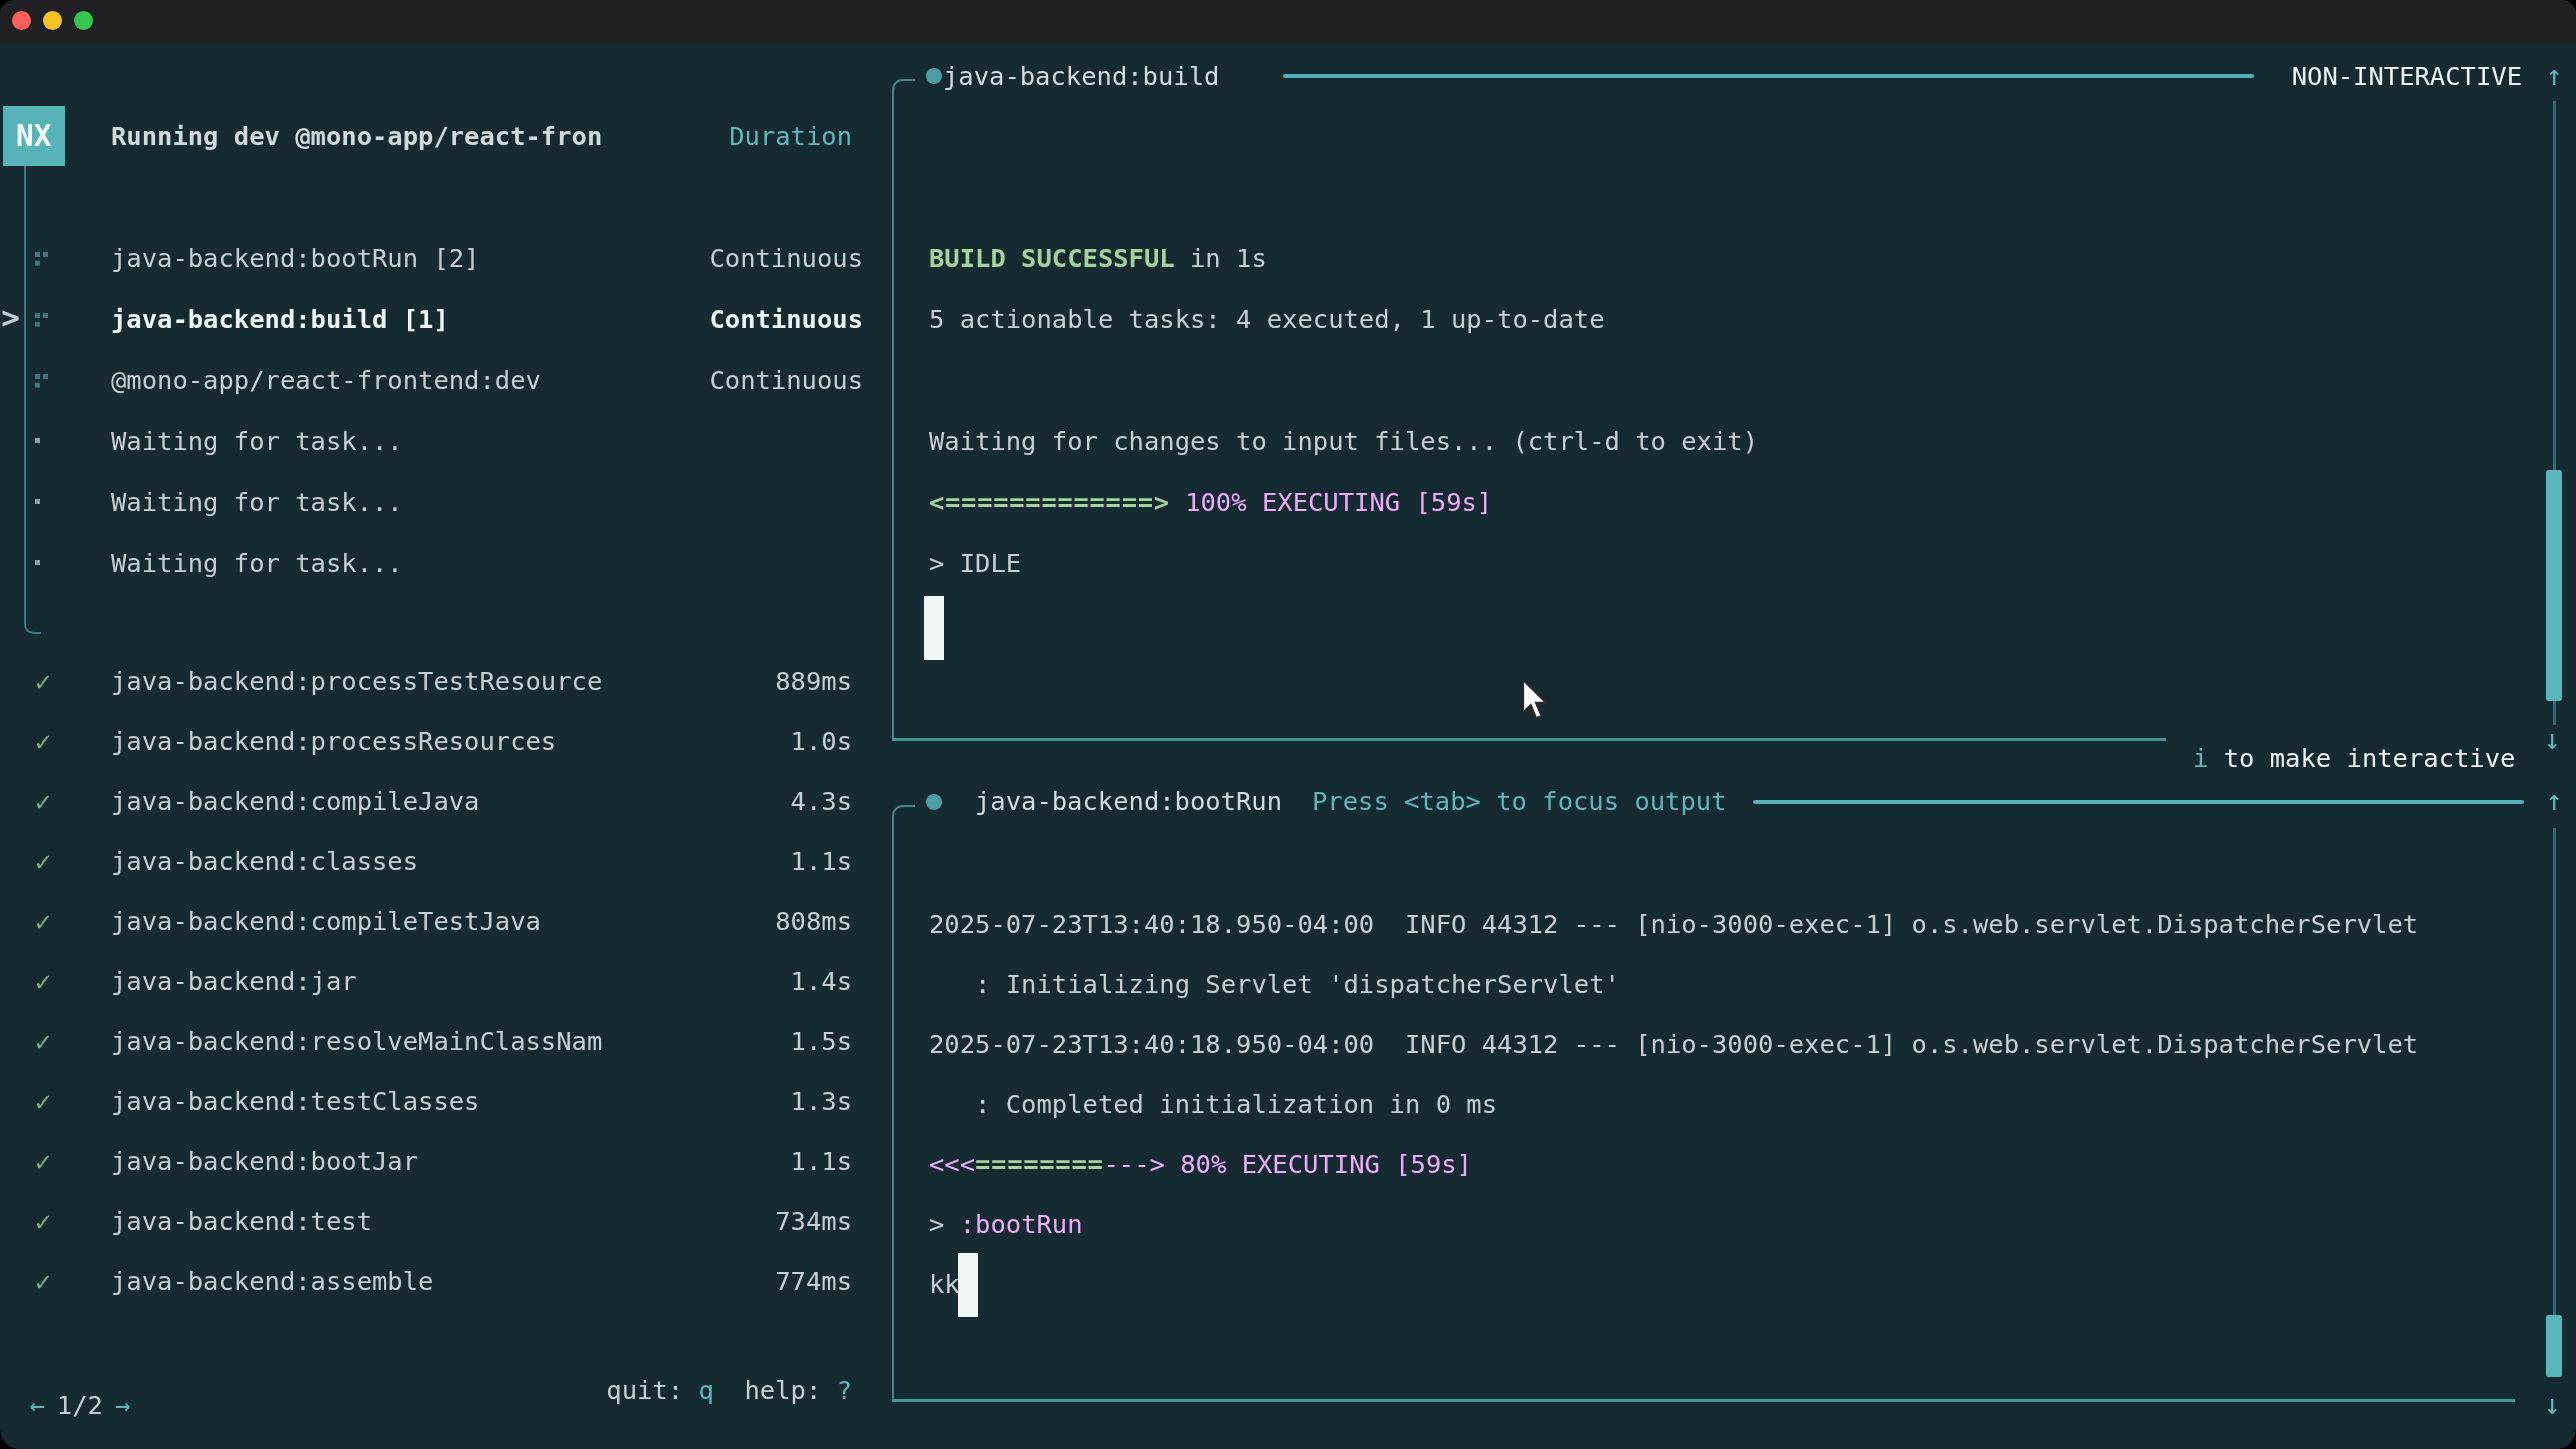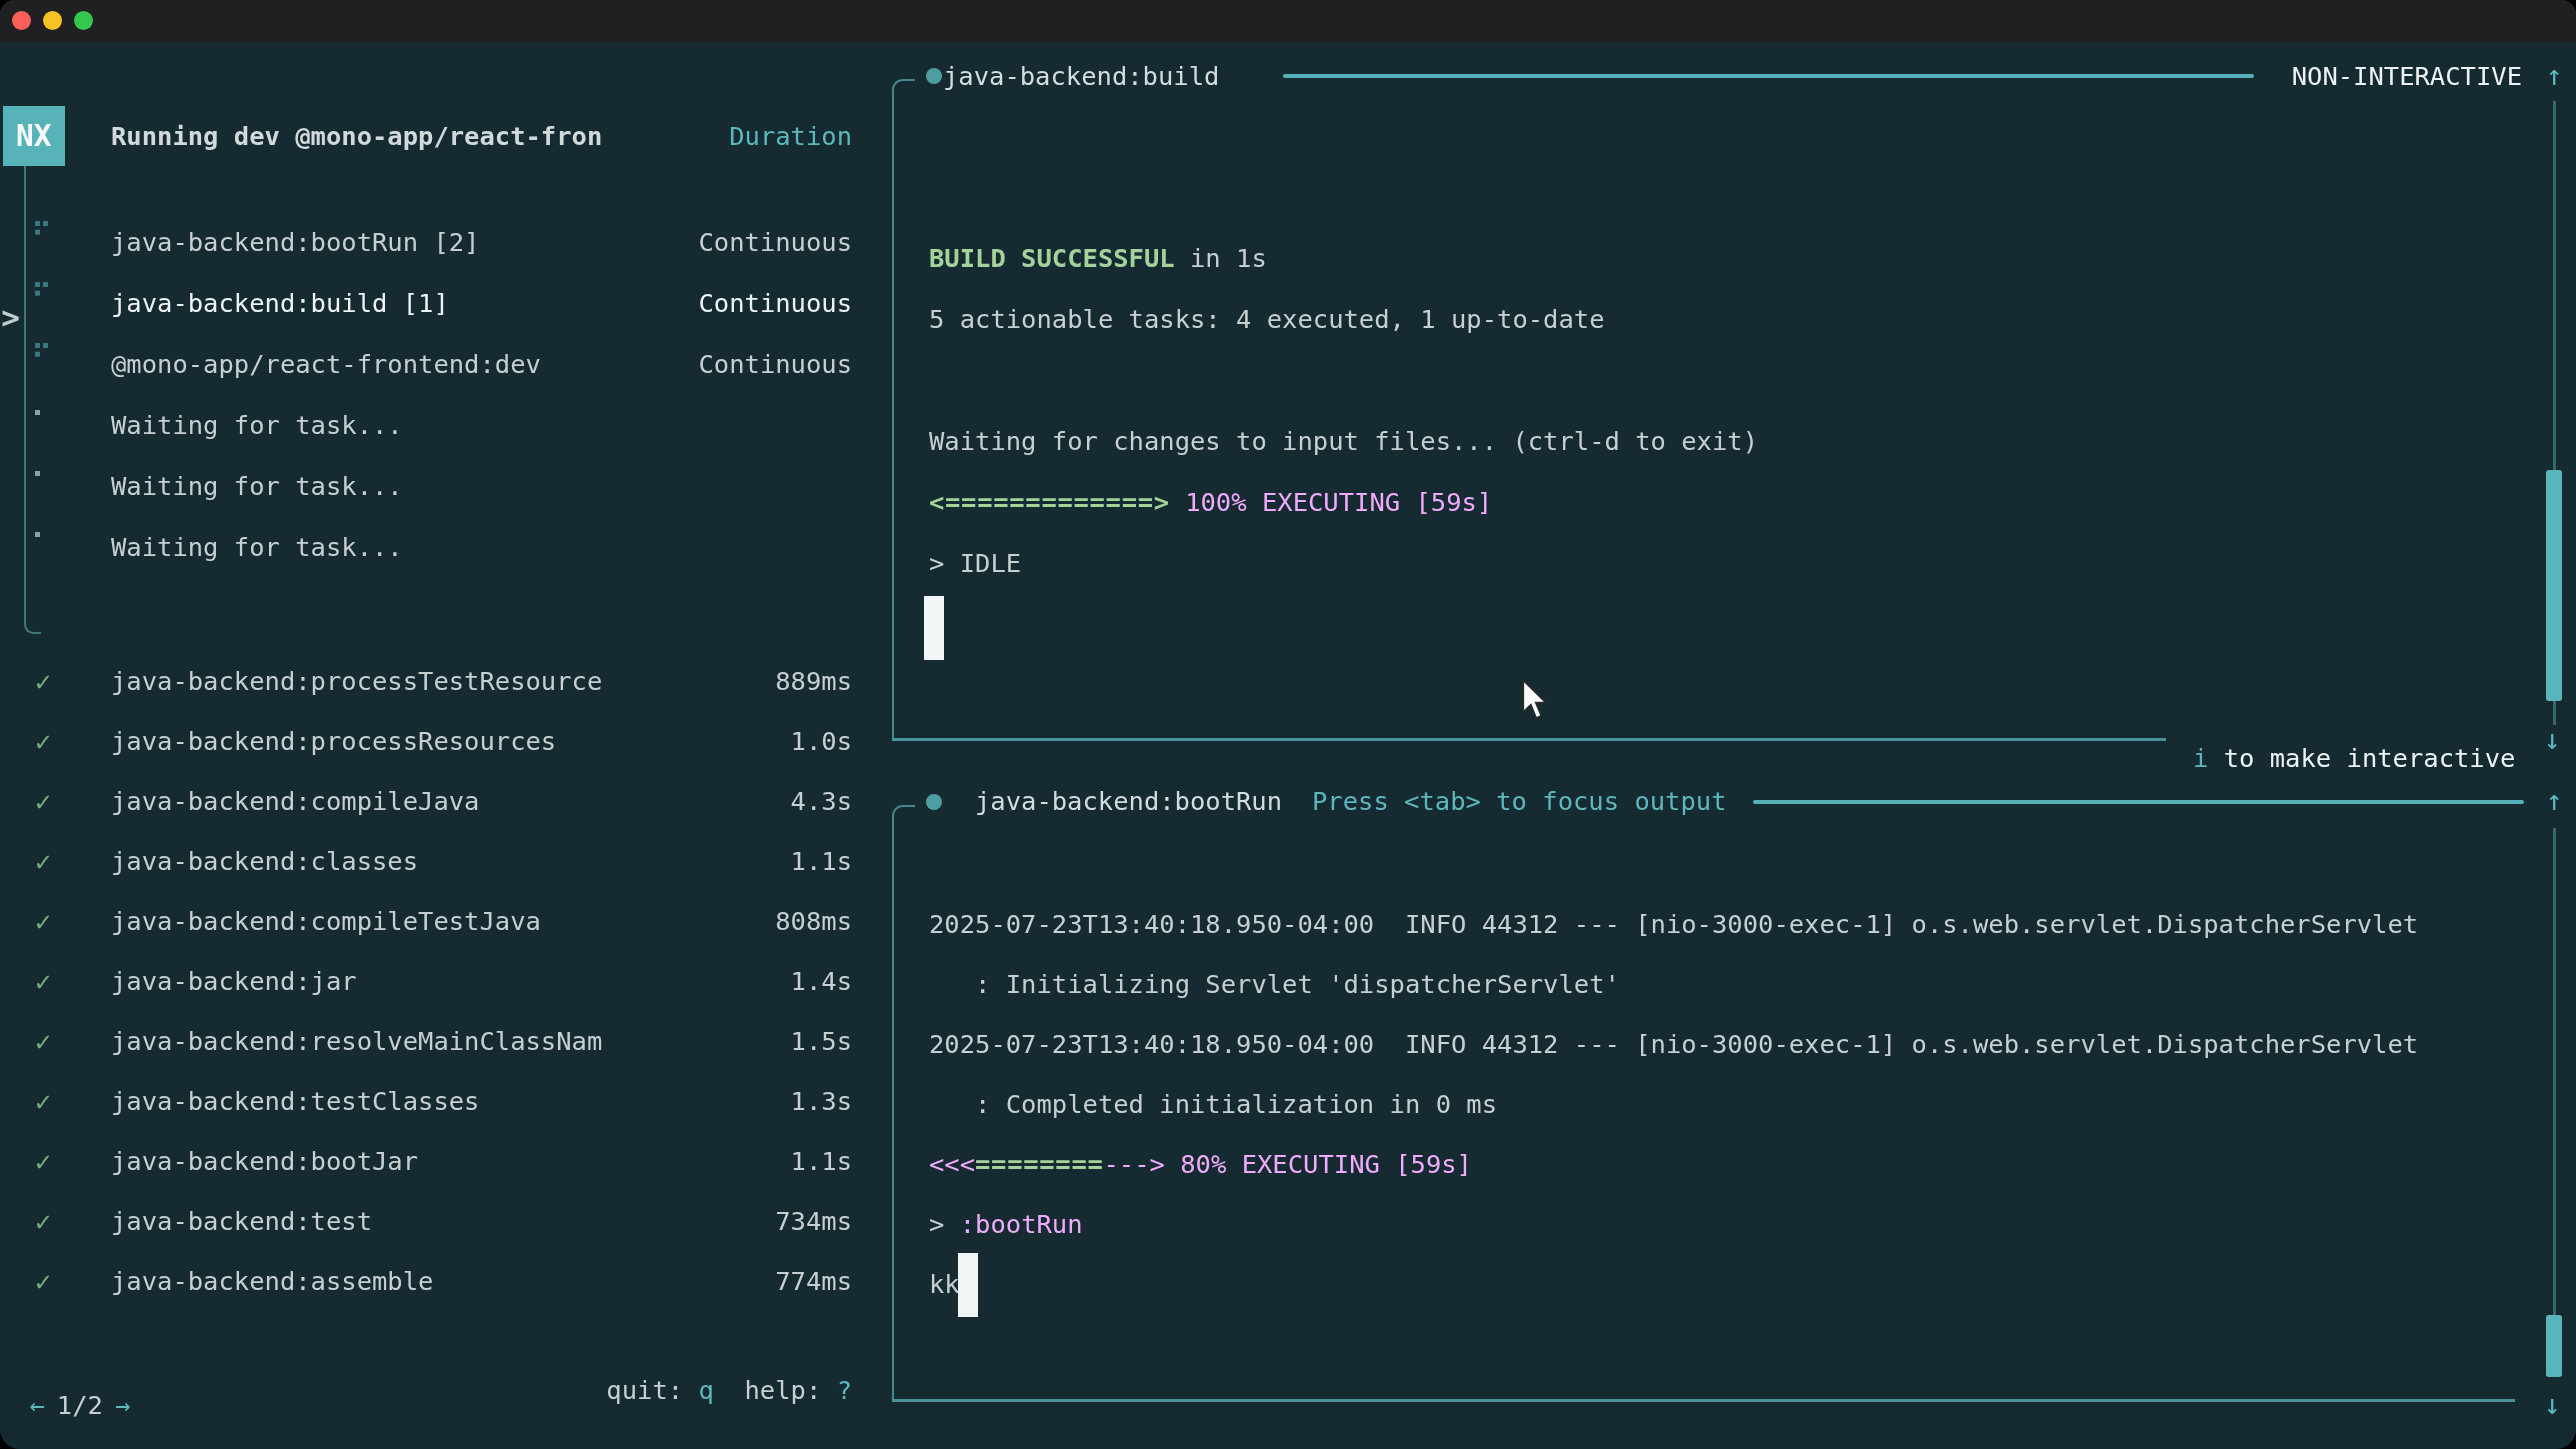--- a/index.html
+++ b/index.html
@@ -28,27 +28,27 @@
   .layer > *{pointer-events:auto;}
   .abs{position:absolute;}
   
   .nx-logo{left:2.7px;top:106px;width:62px;height:60px;background:#57b3b8;color:#f4f9f9;
     display:flex;align-items:center;justify-content:center;font-weight:bold;font-size:29.5px;}
   .sb-header-title{left:111px;top:106px;height:60px;line-height:60px;color:#d2d9db;font-weight:bold;white-space:pre;}
   .sb-duration{right:1724px;top:106px;height:60px;line-height:60px;color:var(--teal);}
   .bracket{left:24px;top:166px;width:17.4px;height:468px;border-left:2px solid var(--teal-dim);
     border-bottom:2px solid var(--teal-dim);border-bottom-left-radius:9.4px;}
   .task-rows{left:0;top:227px;width:892px;}
-  .task-rows .trow{height:61px;display:flex;align-items:flex-start;padding-left:35px;padding-right:40px;position:relative;}
+  .task-rows .trow{height:61px;display:flex;align-items:center;padding-left:35px;padding-right:29px;position:relative;}
   .done-rows{left:0;top:651px;width:892px;}
   .done-rows .trow{height:60px;display:flex;align-items:center;padding-left:35px;padding-right:40px;}
   .icon-cell{width:76px;flex:0 0 auto;display:flex;align-items:center;}
   .tname{white-space:pre;}
   .tstatus{margin-left:auto;white-space:pre;}
-  .trow.selected .tname,.trow.selected .tstatus{color:var(--white);font-weight:normal;}
+  .trow.selected .tname,.trow.selected .tstatus{color:var(--white);font-weight:bold;}
   .sel-chevron{position:absolute;left:1.3px;top:50%;transform:translateY(-54%);
     color:#c3cccd;font-weight:bold;font-size:31px;line-height:1;}
   .spin3{width:4.7px;height:4.7px;background:var(--teal-dim);
     box-shadow:8px 0 0 var(--teal-dim),0 8.7px 0 var(--teal-dim);margin-top:-6.7px;}
   .wait-dot{width:4.7px;height:4.7px;background:#8ba2a5;}
   .check{color:var(--green-check);font-size:27px;}
   .sb-footer{left:0;top:1375px;width:892px;height:60px;}
   .pager{position:absolute;left:29.5px;top:0;height:60px;display:flex;align-items:center;gap:12px;}
   .pager .arr{color:var(--teal);}
   .keys{position:absolute;right:40px;top:0;height:60px;display:flex;white-space:pre;}

